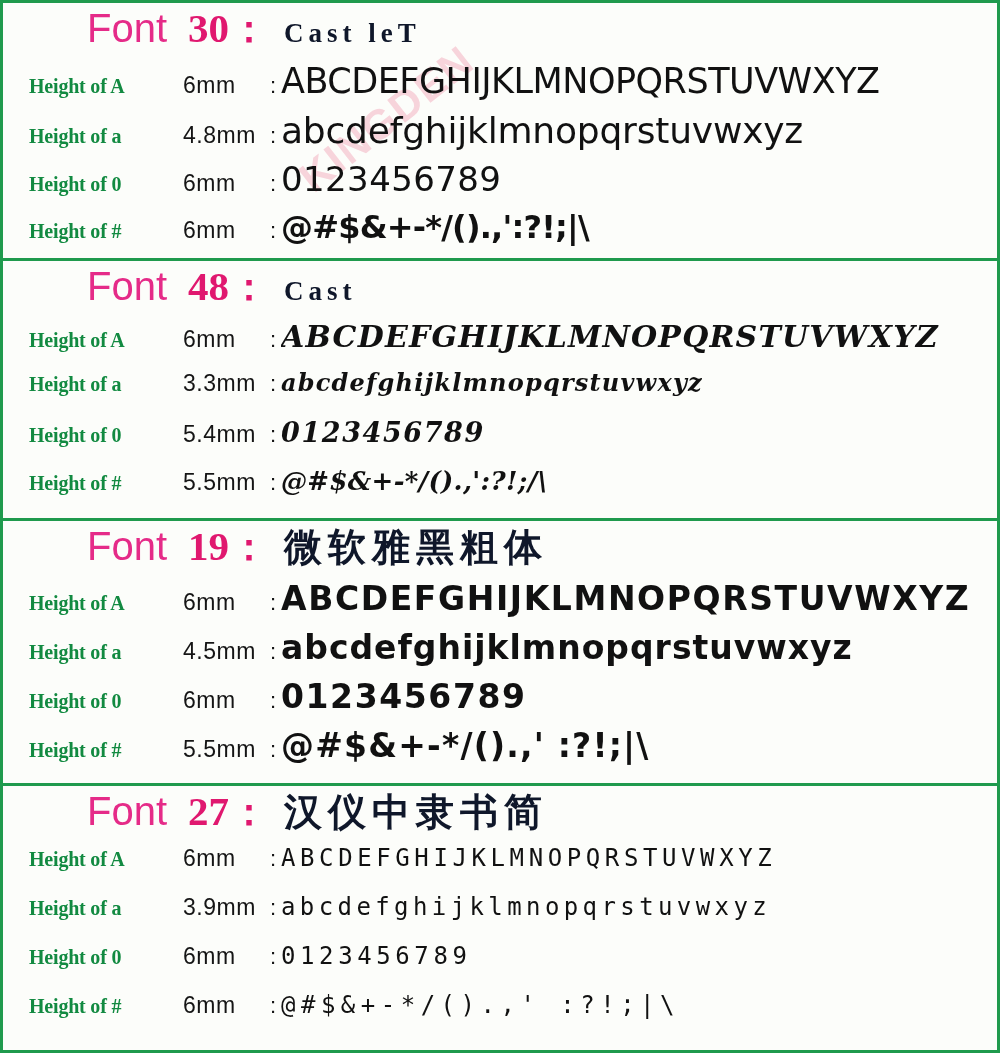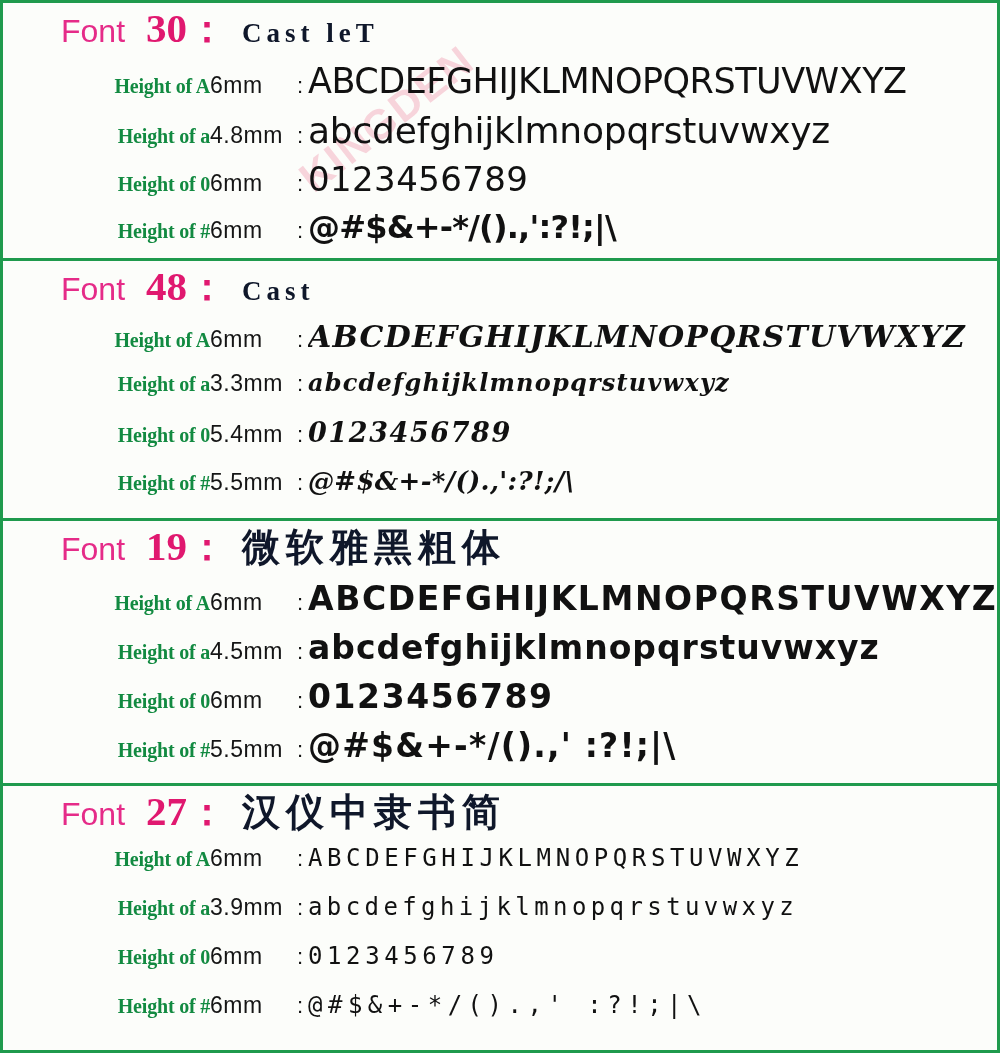--- a/index.html
+++ b/index.html
@@ -33,24 +33,25 @@
 
   .panel-head {
     display: flex;
     align-items: baseline;
     padding-left: 58px;
     height: 58px;
   }
   .font-word {
     color: #e52b88;
     font-family: "Liberation Sans", sans-serif;
-    font-size: 32px;
+    font-size: 40px;
     font-weight: 400;
     letter-spacing: 0px;
     line-height: 50px;
+    margin-left: 26px;
   }
   .font-num {
     color: #e0186f;
     font-family: "Liberation Serif", serif;
     font-weight: bold;
     font-size: 41px;
     line-height: 50px;
     margin-left: 21px;
   }
   .font-colon {
@@ -84,26 +85,25 @@
     display: flex;
     align-items: baseline;
     height: 49px;
   }
   .lbl {
     color: #128a41;
     font-family: "Liberation Serif", serif;
     font-weight: bold;
     font-size: 20px;
     width: 180px;
-    text-align: right;
+    text-align: left;
     padding-left: 26px;
     box-sizing: border-box;
     white-space: nowrap;
     letter-spacing: -0.2px;
-    margin-left: 27px;
   }
   .size {
     color: #151515;
     font-family: "Liberation Sans", sans-serif;
     font-size: 23px;
     width: 82px;
     text-align: left;
     white-space: nowrap;
     letter-spacing: 0.5px;
   }

